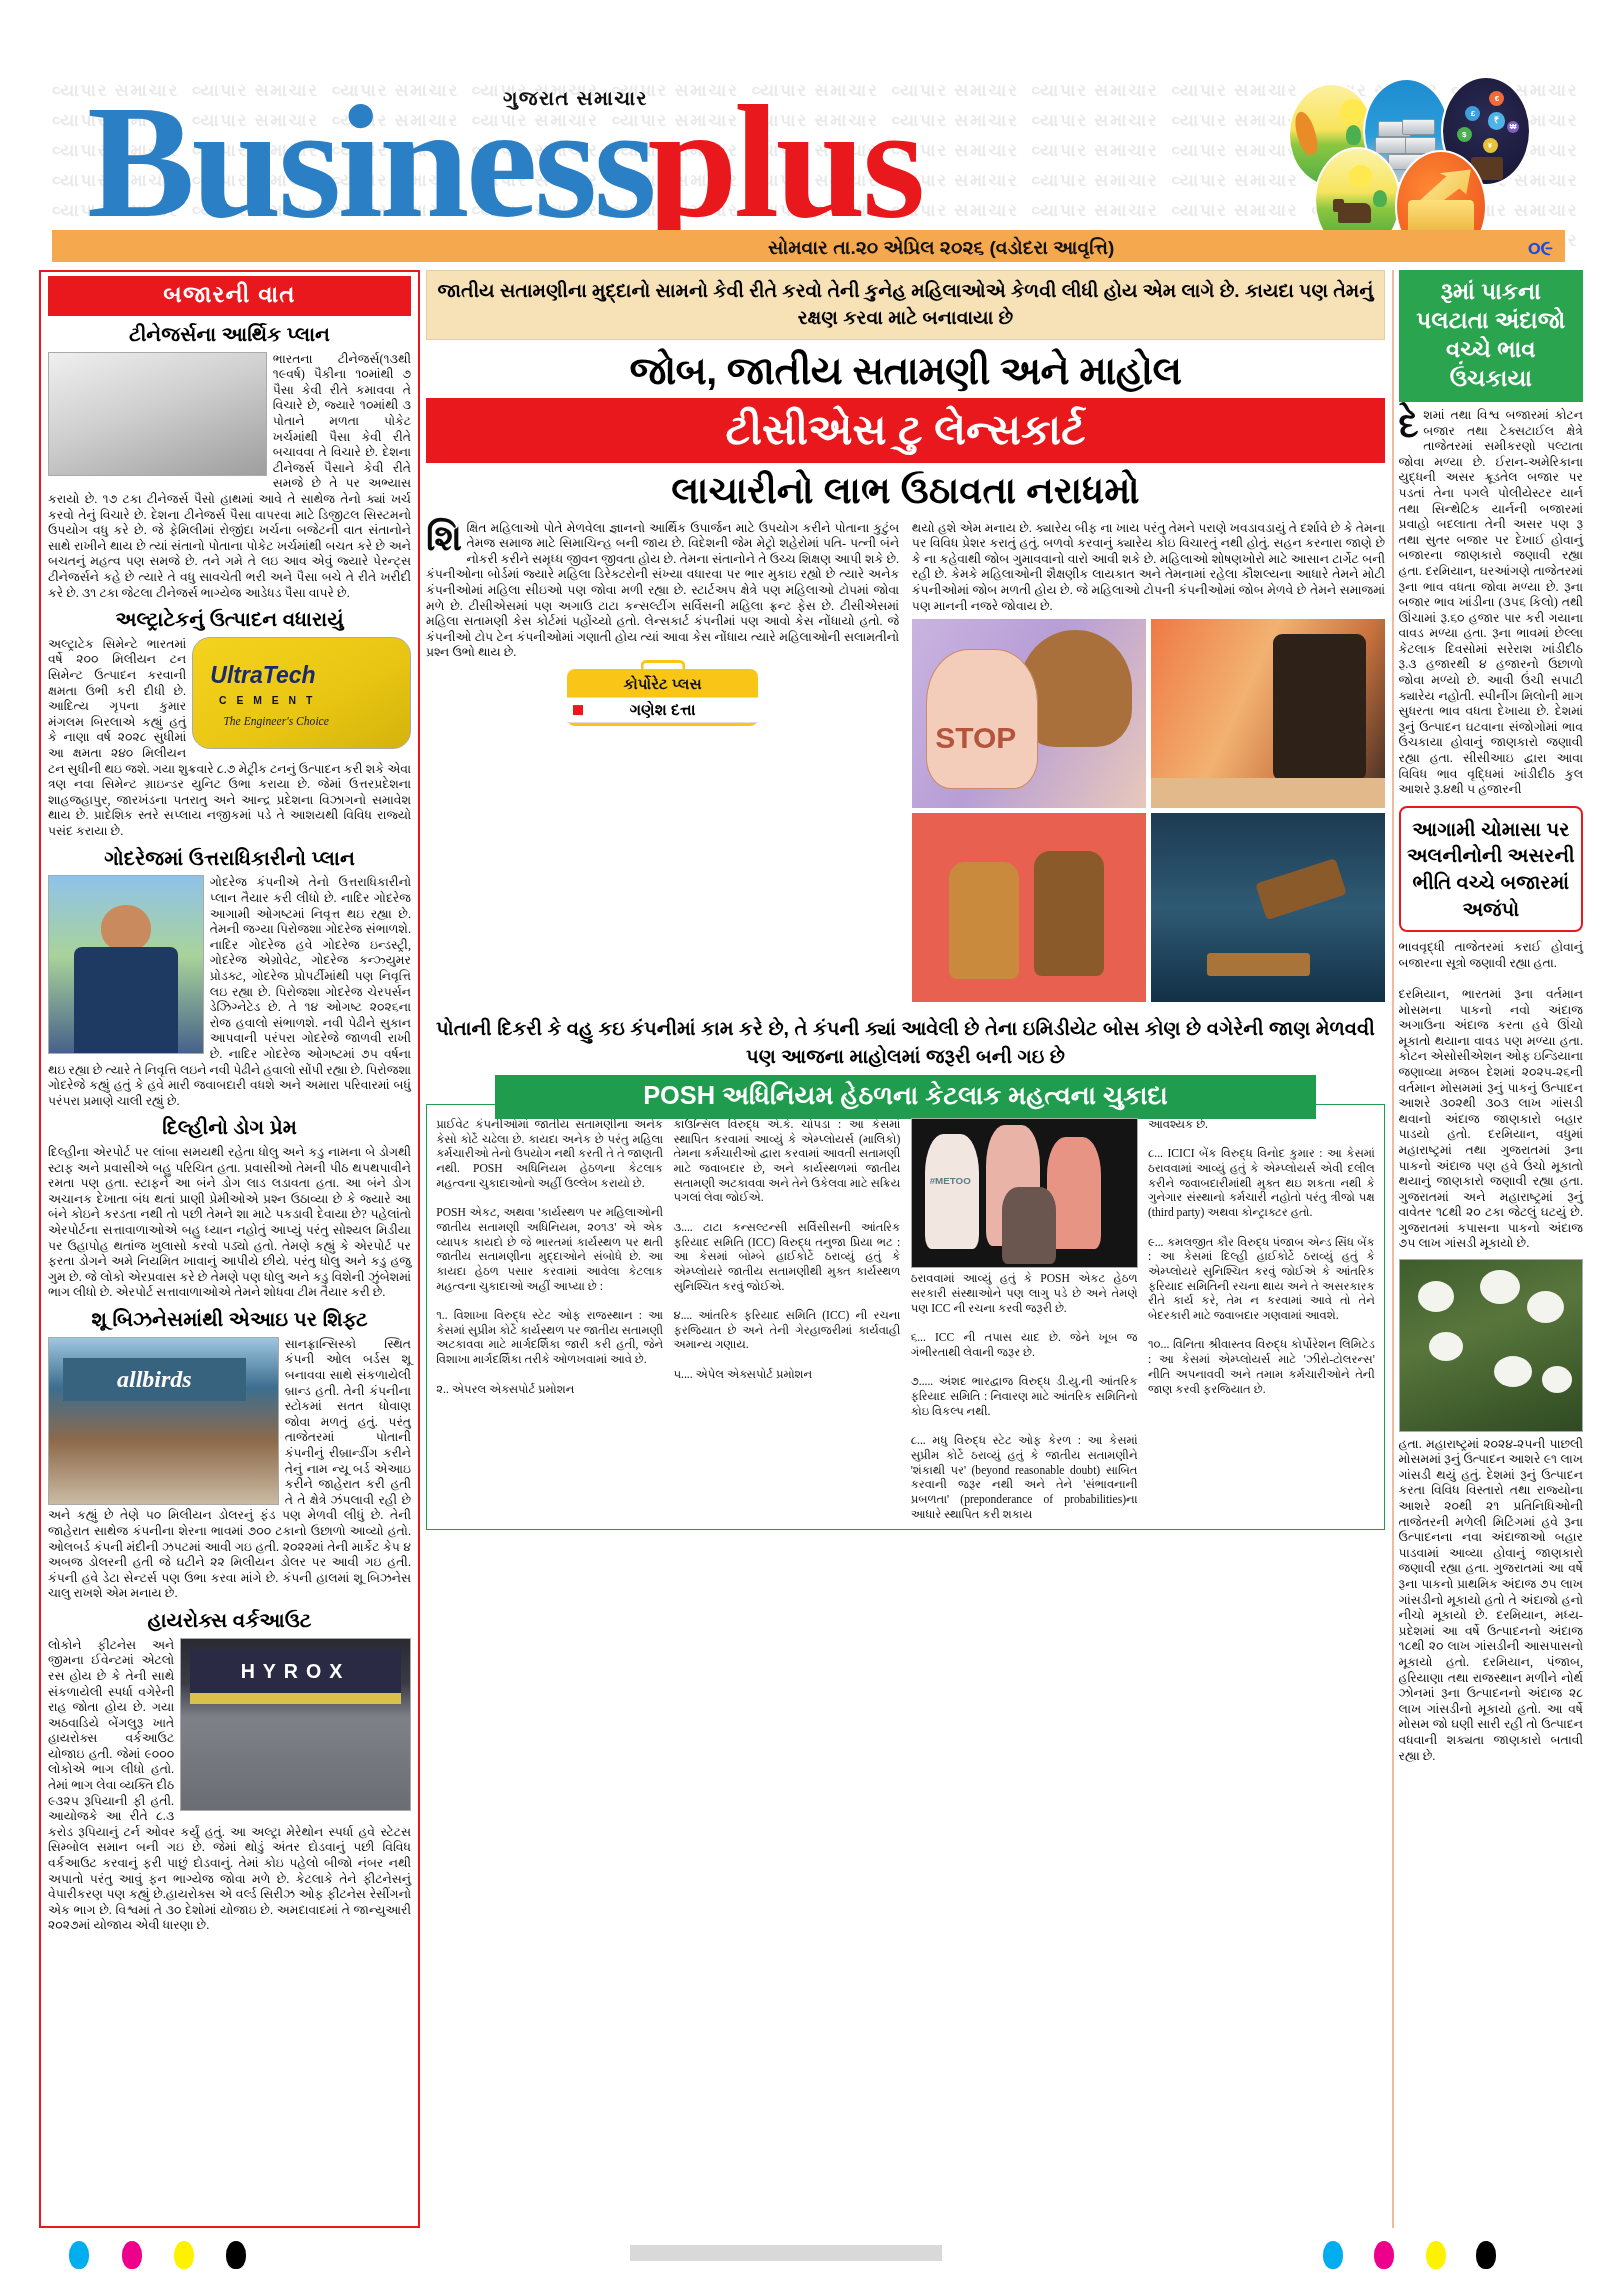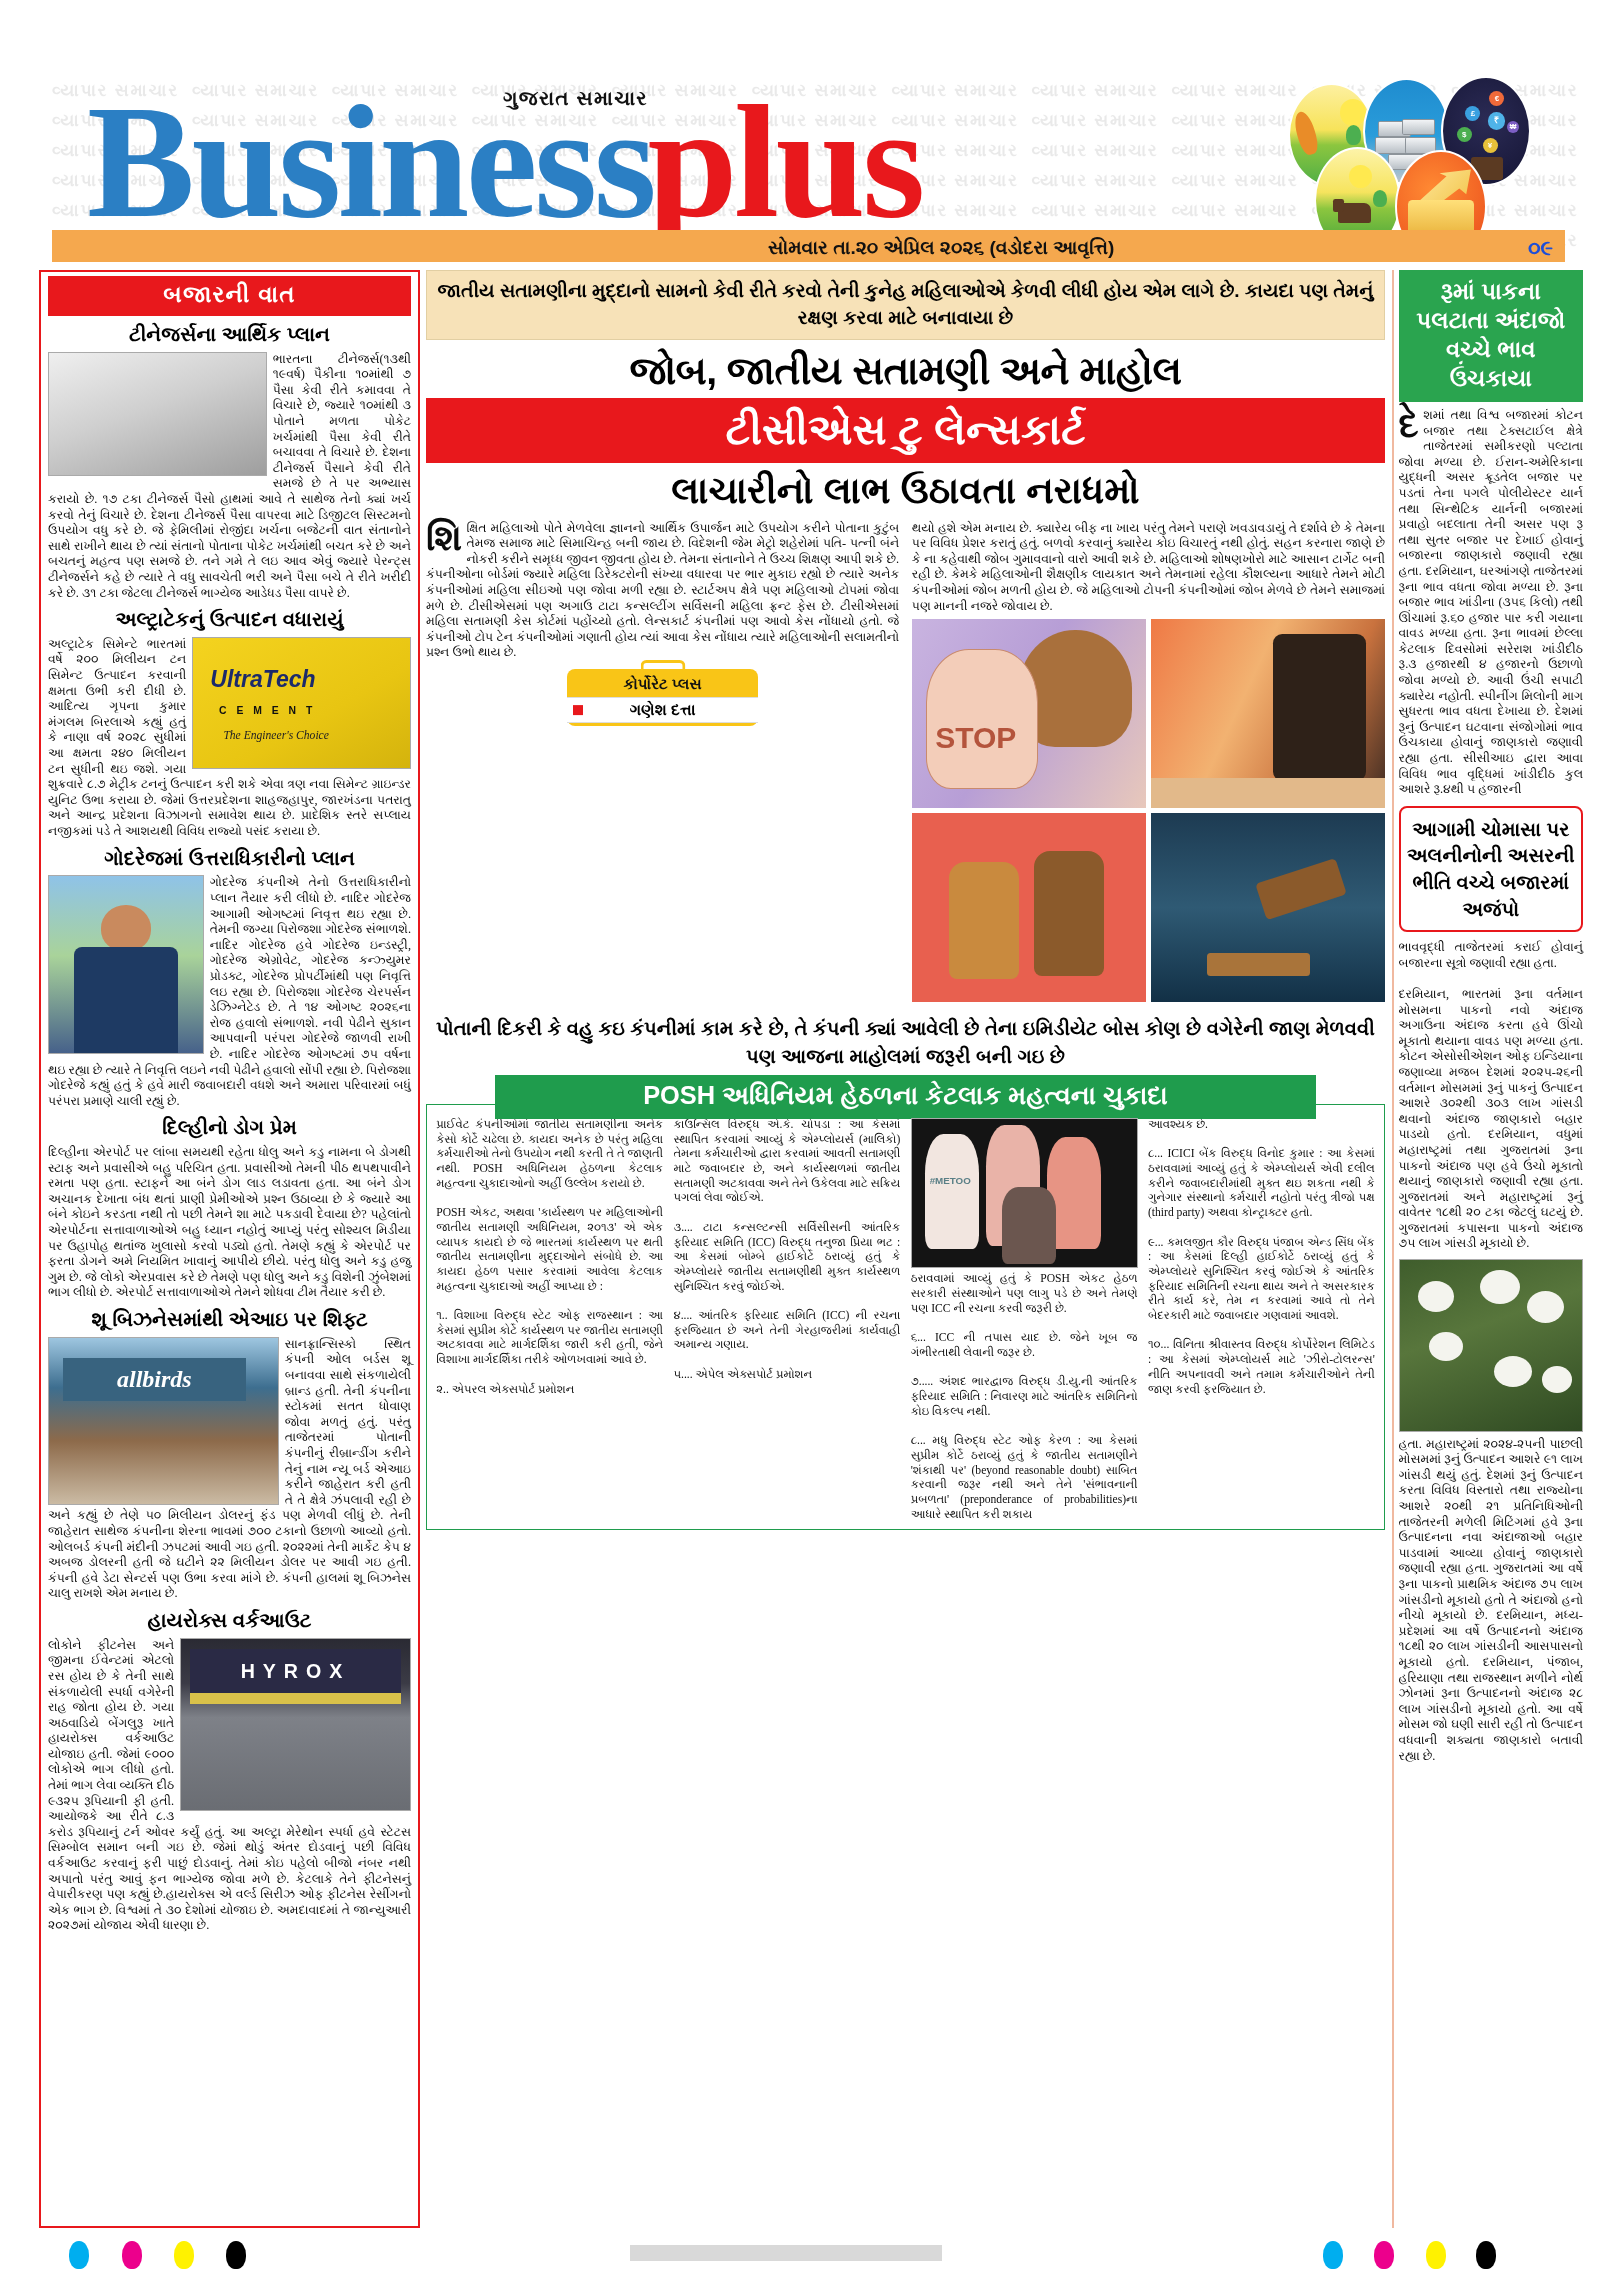--- a/index.html
+++ b/index.html
@@ -263,21 +263,21 @@
     <div class="colL">
 
       <div class="redbar">બજારની વાત</div>
 
       <div class="L-head">ટીનેજર્સના આર્થિક પ્લાન</div>
       <div class="ph wrapimg img-calc" style="width:219px;height:124px;"></div>
       <div class="gtext">ભારતના ટીનેજર્સ(૧૩થી ૧૯વર્ષ) પૈકીના ૧૦માંથી ૭ પૈસા કેવી રીતે કમાવવા તે વિચારે છે, જ્યારે ૧૦માંથી ૩ પોતાને મળતા પોકેટ ખર્ચમાંથી પૈસા કેવી રીતે બચાવવા તે વિચારે છે. દેશના ટીનેજર્સ પૈસાને કેવી રીતે સમજે છે તે પર અભ્યાસ કરાયો છે. ૧૭ ટકા ટીનેજર્સ પૈસો હાથમાં આવે તે સાથેજ તેનો ક્યાં ખર્ચ કરવો તેનું વિચારે છે. દેશના ટીનેજર્સ પૈસા વાપરવા માટે ડિજીટલ સિસ્ટમનો ઉપયોગ વધુ કરે છે. જે ફેમિલીમાં રોજીંદા ખર્ચના બજેટની વાત સંતાનોને સાથે રાખીને થાય છે ત્યાં સંતાનો પોતાના પોકેટ ખર્ચમાંથી બચત કરે છે અને બચતનું મહત્વ પણ સમજે છે. તને ગમે તે લઇ આવ એવું જ્યારે પેરન્ટ્સ ટીનેજર્સને કહે છે ત્યારે તે વધુ સાવચેતી ભરી અને પૈસા બચે તે રીતે ખરીદી કરે છે. ૩૧ ટકા જેટલા ટીનેજર્સ ભાગ્યેજ આડેધડ પૈસા વાપરે છે.</div>
       <div class="clr"></div>
 
       <div class="L-head">અલ્ટ્રાટેકનું ઉત્પાદન વધારાયું</div>
-      <div class="ph wrapimg r img-ultra" style="width:219px;height:132px;">
+      <div class="ph wrapimg r img-ultra" style="width:219px;height:112px;border-radius:18px;">
         <div class="utxt">UltraTech</div>
         <div class="utxt2">C E M E N T</div>
         <div class="utxt3">The Engineer's Choice</div>
       </div>
       <div class="gtext">અલ્ટ્રાટેક સિમેન્ટે ભારતમાં વર્ષે ૨૦૦ મિલીયન ટન સિમેન્ટ ઉત્પાદન કરવાની ક્ષમતા ઉભી કરી દીધી છે. આદિત્ય ગૃપના કુમાર મંગલમ બિરલાએ કહ્યું હતું કે નાણા વર્ષ ૨૦૨૮ સુધીમાં આ ક્ષમતા ૨૪૦ મિલીયન ટન સુધીની થઇ જશે. ગયા શુક્રવારે ૮.૭ મેટ્રીક ટનનું ઉત્પાદન કરી શકે એવા ત્રણ નવા સિમેન્ટ ગ્રાઇન્ડર યુનિટ ઉભા કરાયા છે. જેમાં ઉત્તરપ્રદેશના શાહજહાપુર, જારખંડના પતરાતુ અને આન્દ્ર પ્રદેશના વિઝાગનો સમાવેશ થાય છે. પ્રાદેશિક સ્તરે સપ્લાય નજીકમાં પડે તે આશયથી વિવિધ રાજ્યો પસંદ કરાયા છે.</div>
       <div class="clr"></div>
 
       <div class="L-head">ગોદરેજમાં ઉત્તરાધિકારીનો પ્લાન</div>
       <div class="ph wrapimg img-person" style="width:156px;height:179px;">
         <div class="head"></div>

